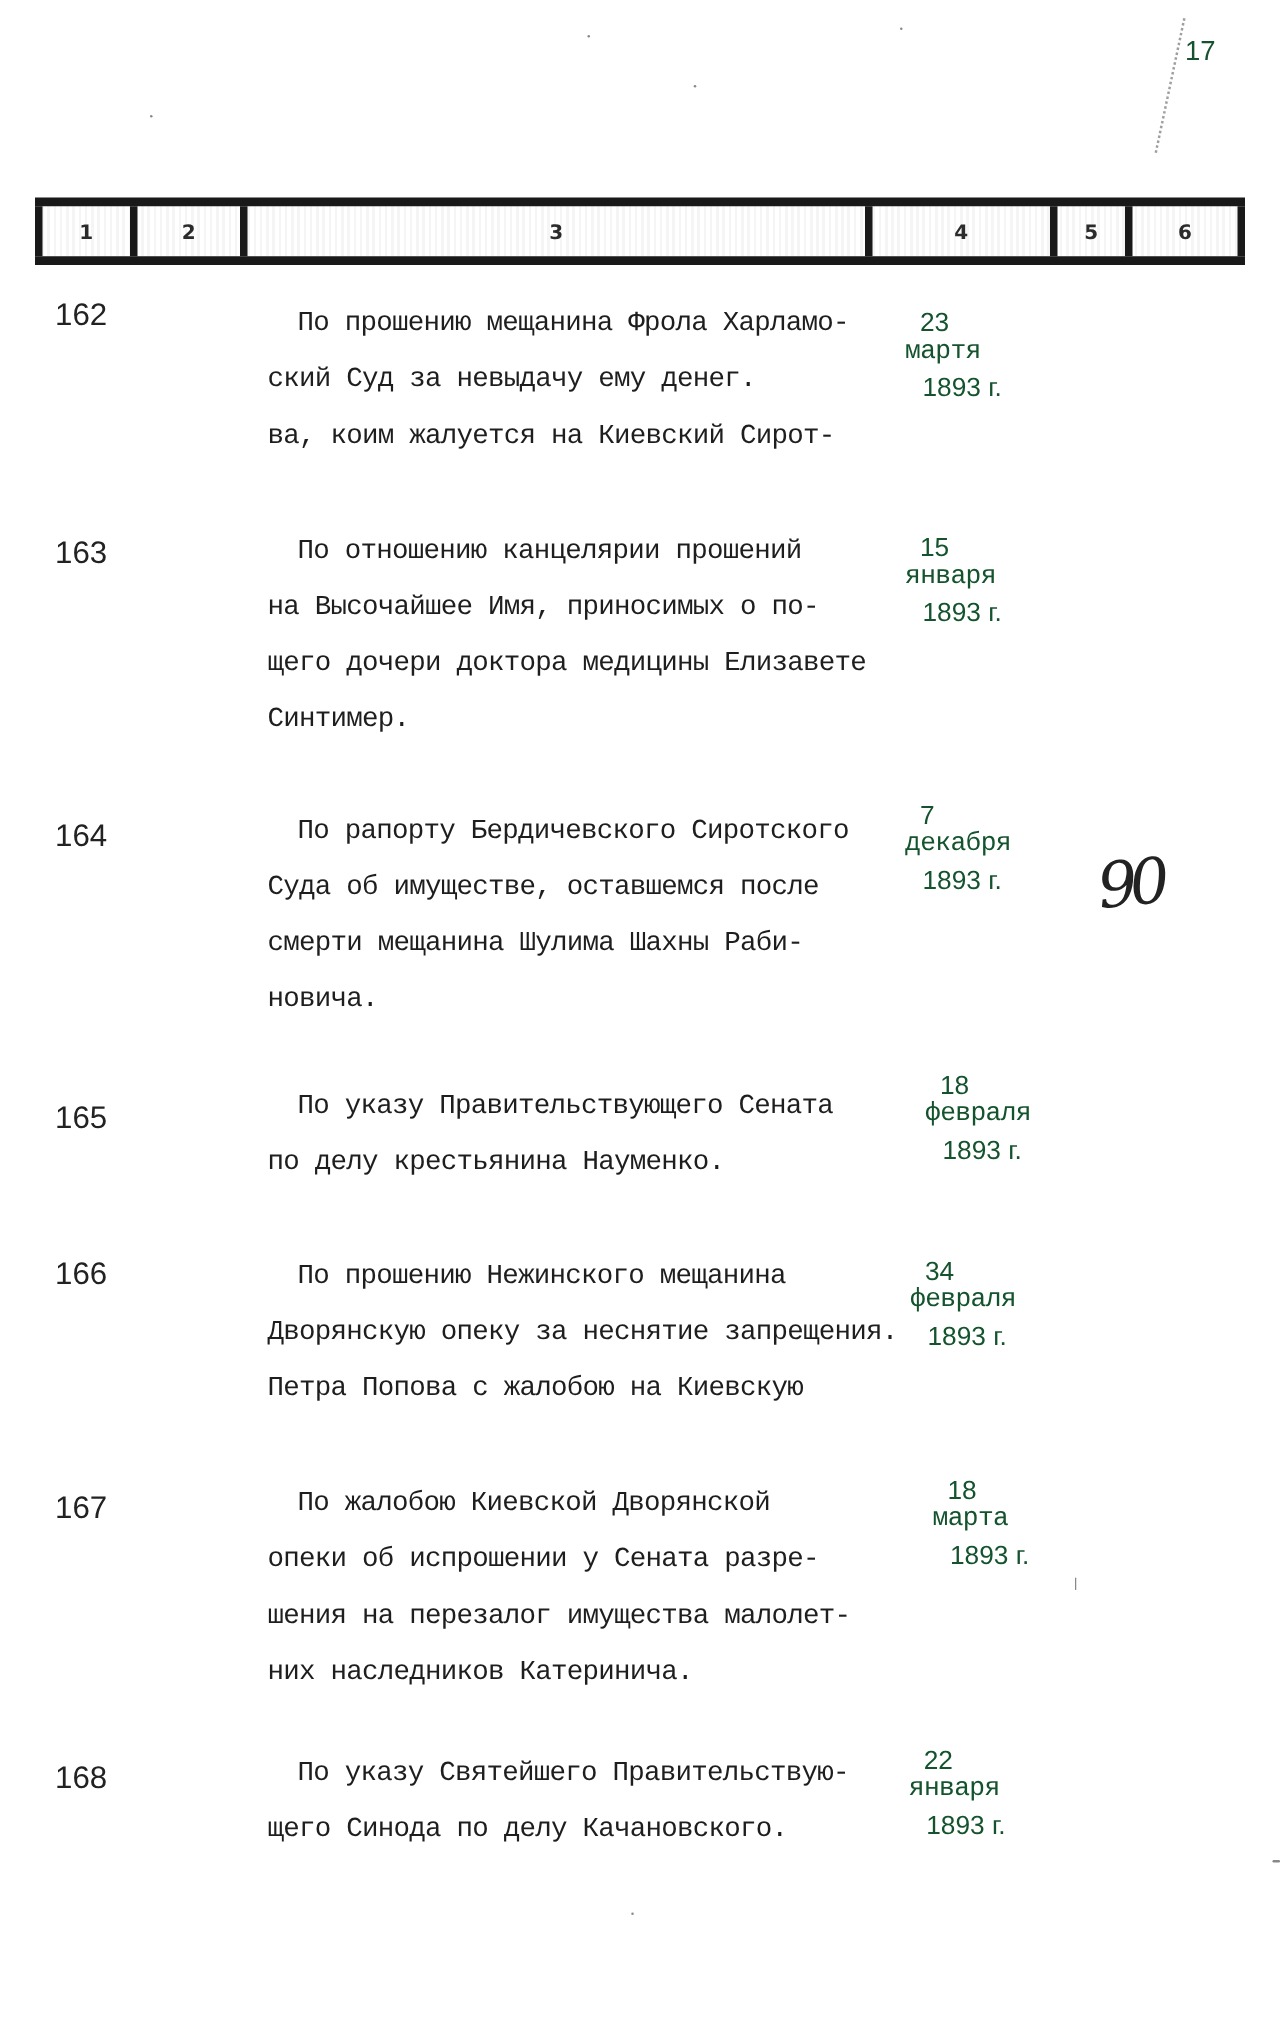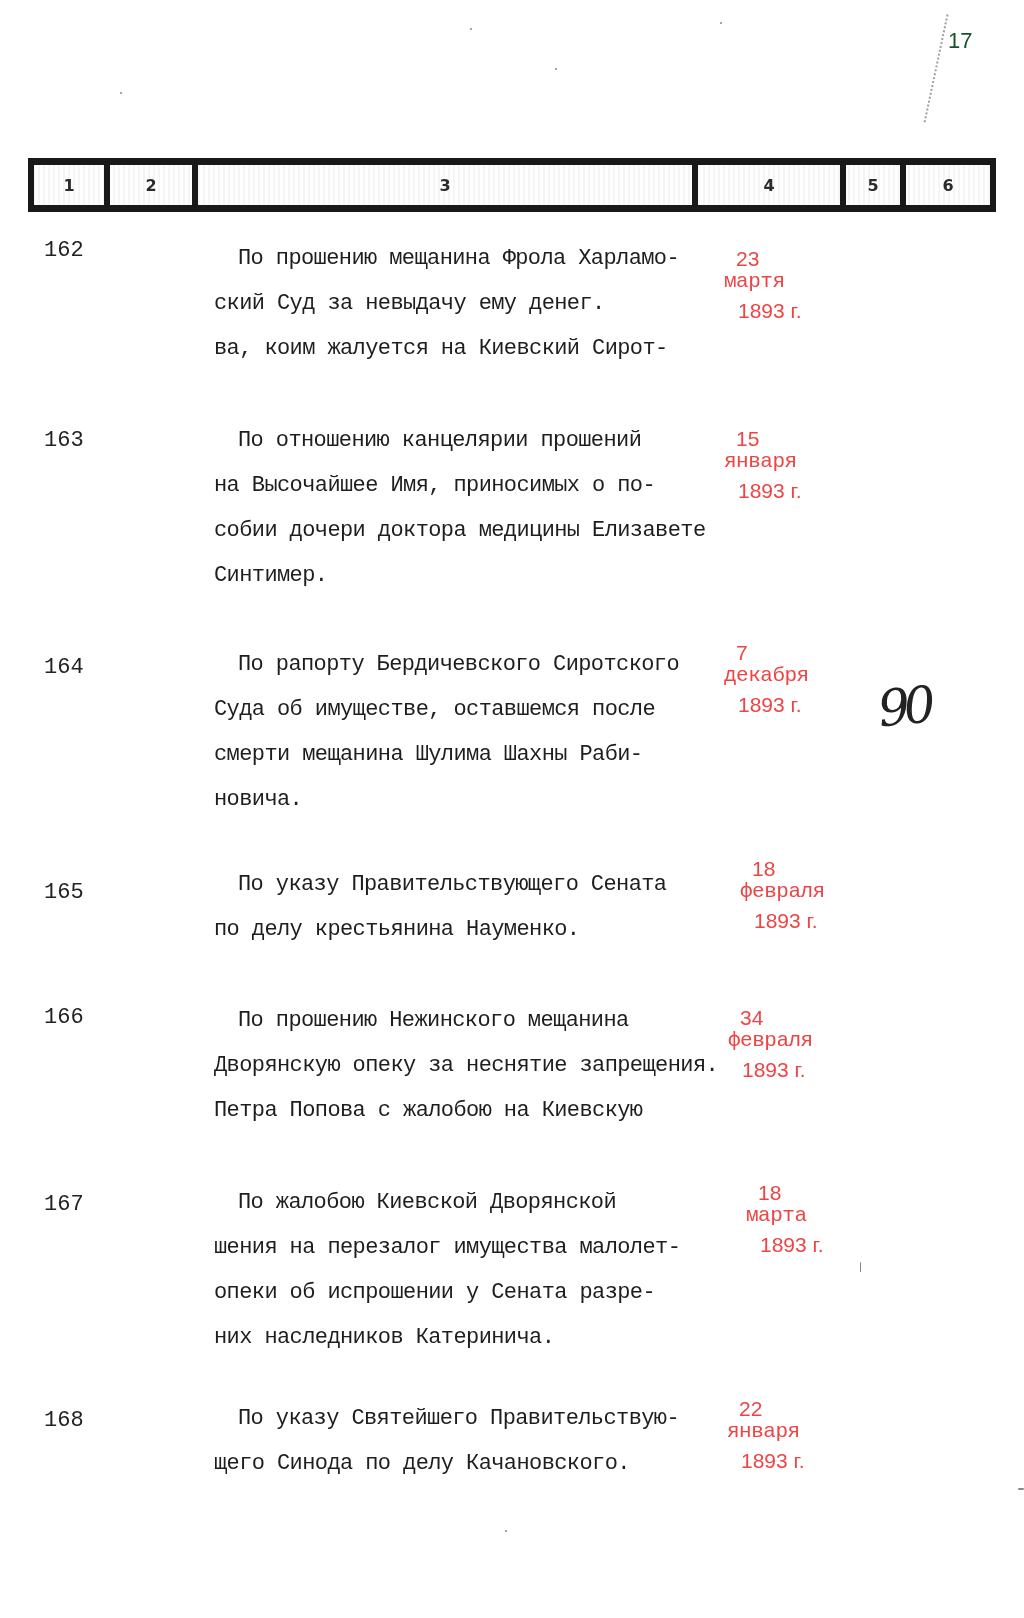--- a/index.html
+++ b/index.html
@@ -67,22 +67,22 @@
     
     .entry {
       position: absolute;
       left: 0;
       width: 1024px;
     }
     .entry-num {
       position: absolute;
       left: 44px;
       top: 0;
-      font-family: Liberation Mono, monospace;
-      font-size: 22px;
+      font-family: Liberation Sans, sans-serif;
+      font-size: 25px;
       color: #222;
     }
     .entry-text {
       position: absolute;
       left: 200px;
       top: 0;
       width: 560px;
       font-size: 22px;
       line-height: 45px;
       letter-spacing: -0.6px;
@@ -94,21 +94,21 @@
       white-space: nowrap;
     }
     .entry-text .line.first {
       padding-left: 24px;
     }
     .entry-date {
       position: absolute;
       top: 0;
       text-align: left;
       font-size: 21px;
-      color: #ef4444;
+      color: #14532d;
     }
     .entry-date .day {
       display: block;
       font-family: "Liberation Sans", sans-serif;
       line-height: 22px;
       padding-left: 12px;
     }
     .entry-date .month {
       display: block;
       line-height: 24px;
@@ -166,21 +166,21 @@
     <span class="month">мартя</span>
     <span class="year">1893 г.</span>
   </div>
 </div>
 
 <div class="entry" style="top:428px">
   <div class="entry-num">163</div>
   <div class="entry-text" style="top:-10px">
     <span class="line first">По отношению канцелярии прошений</span>
     <span class="line">на Высочайшее Имя, приносимых о по-</span>
-    <span class="line">собии дочери доктора медицины Елизавете</span>
+    <span class="line">щего дочери доктора медицины Елизавете</span>
     <span class="line">Синтимер.</span>
   </div>
   <div class="entry-date" style="left:724px;top:0px">
     <span class="day">15</span>
     <span class="month">января</span>
     <span class="year">1893 г.</span>
   </div>
 </div>
 
 <div class="entry" style="top:655px">
@@ -224,22 +224,22 @@
     <span class="day">34</span>
     <span class="month">февраля</span>
     <span class="year">1893 г.</span>
   </div>
 </div>
 
 <div class="entry" style="top:1192px">
   <div class="entry-num">167</div>
   <div class="entry-text" style="top:-12px">
     <span class="line first">По жалобою Киевской Дворянской</span>
+    <span class="line">опеки об испрошении у Сената разре-</span>
     <span class="line">шения на перезалог имущества малолет-</span>
-    <span class="line">опеки об испрошении у Сената разре-</span>
     <span class="line">них наследников Катеринича.</span>
   </div>
   <div class="entry-date" style="left:746px;top:-10px">
     <span class="day">18</span>
     <span class="month">марта</span>
     <span class="year">1893 г.</span>
   </div>
 </div>
 
 <div class="entry" style="top:1408px">

